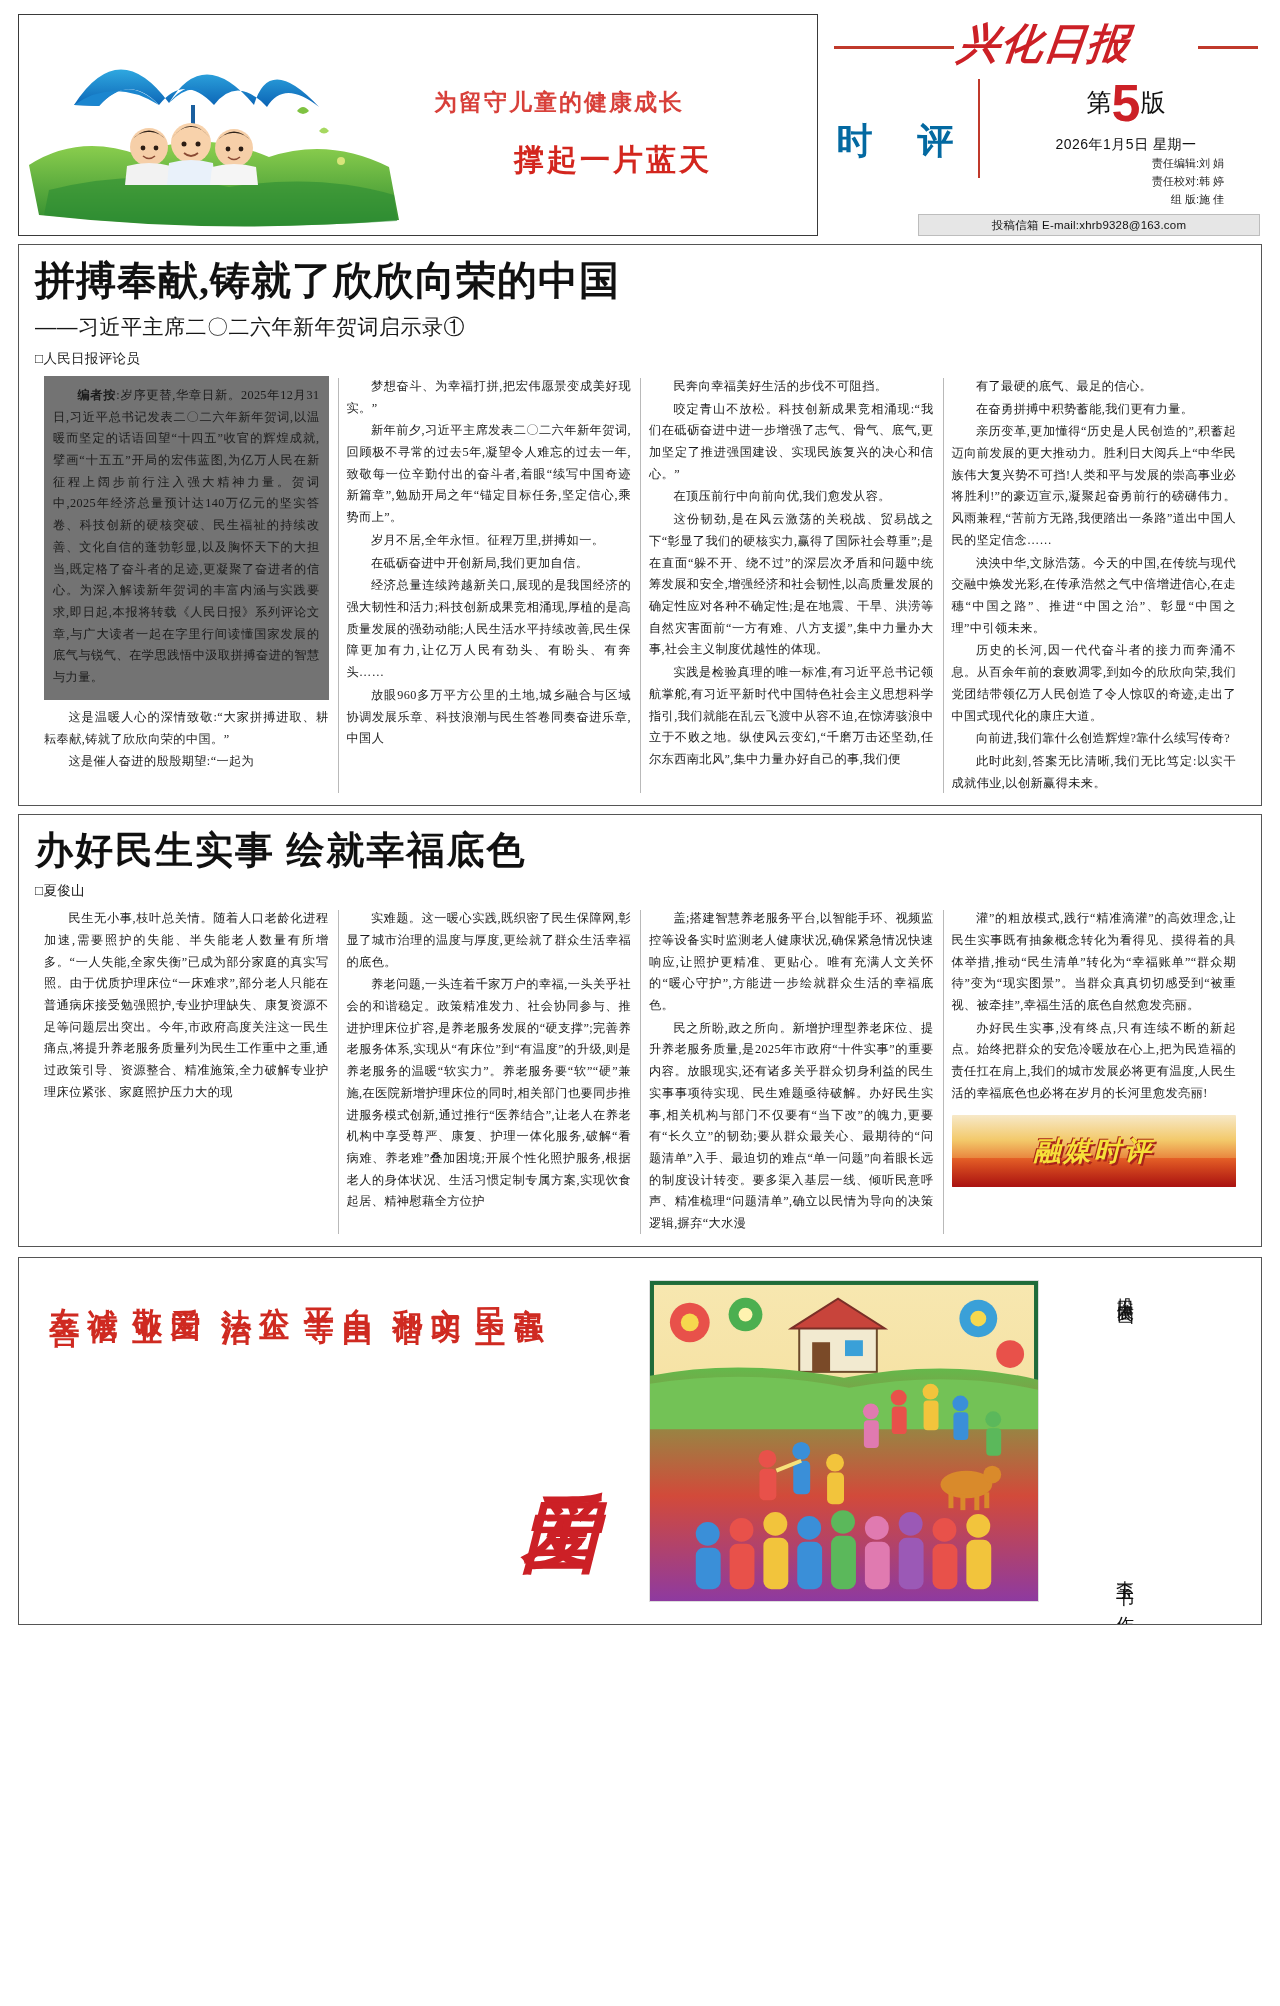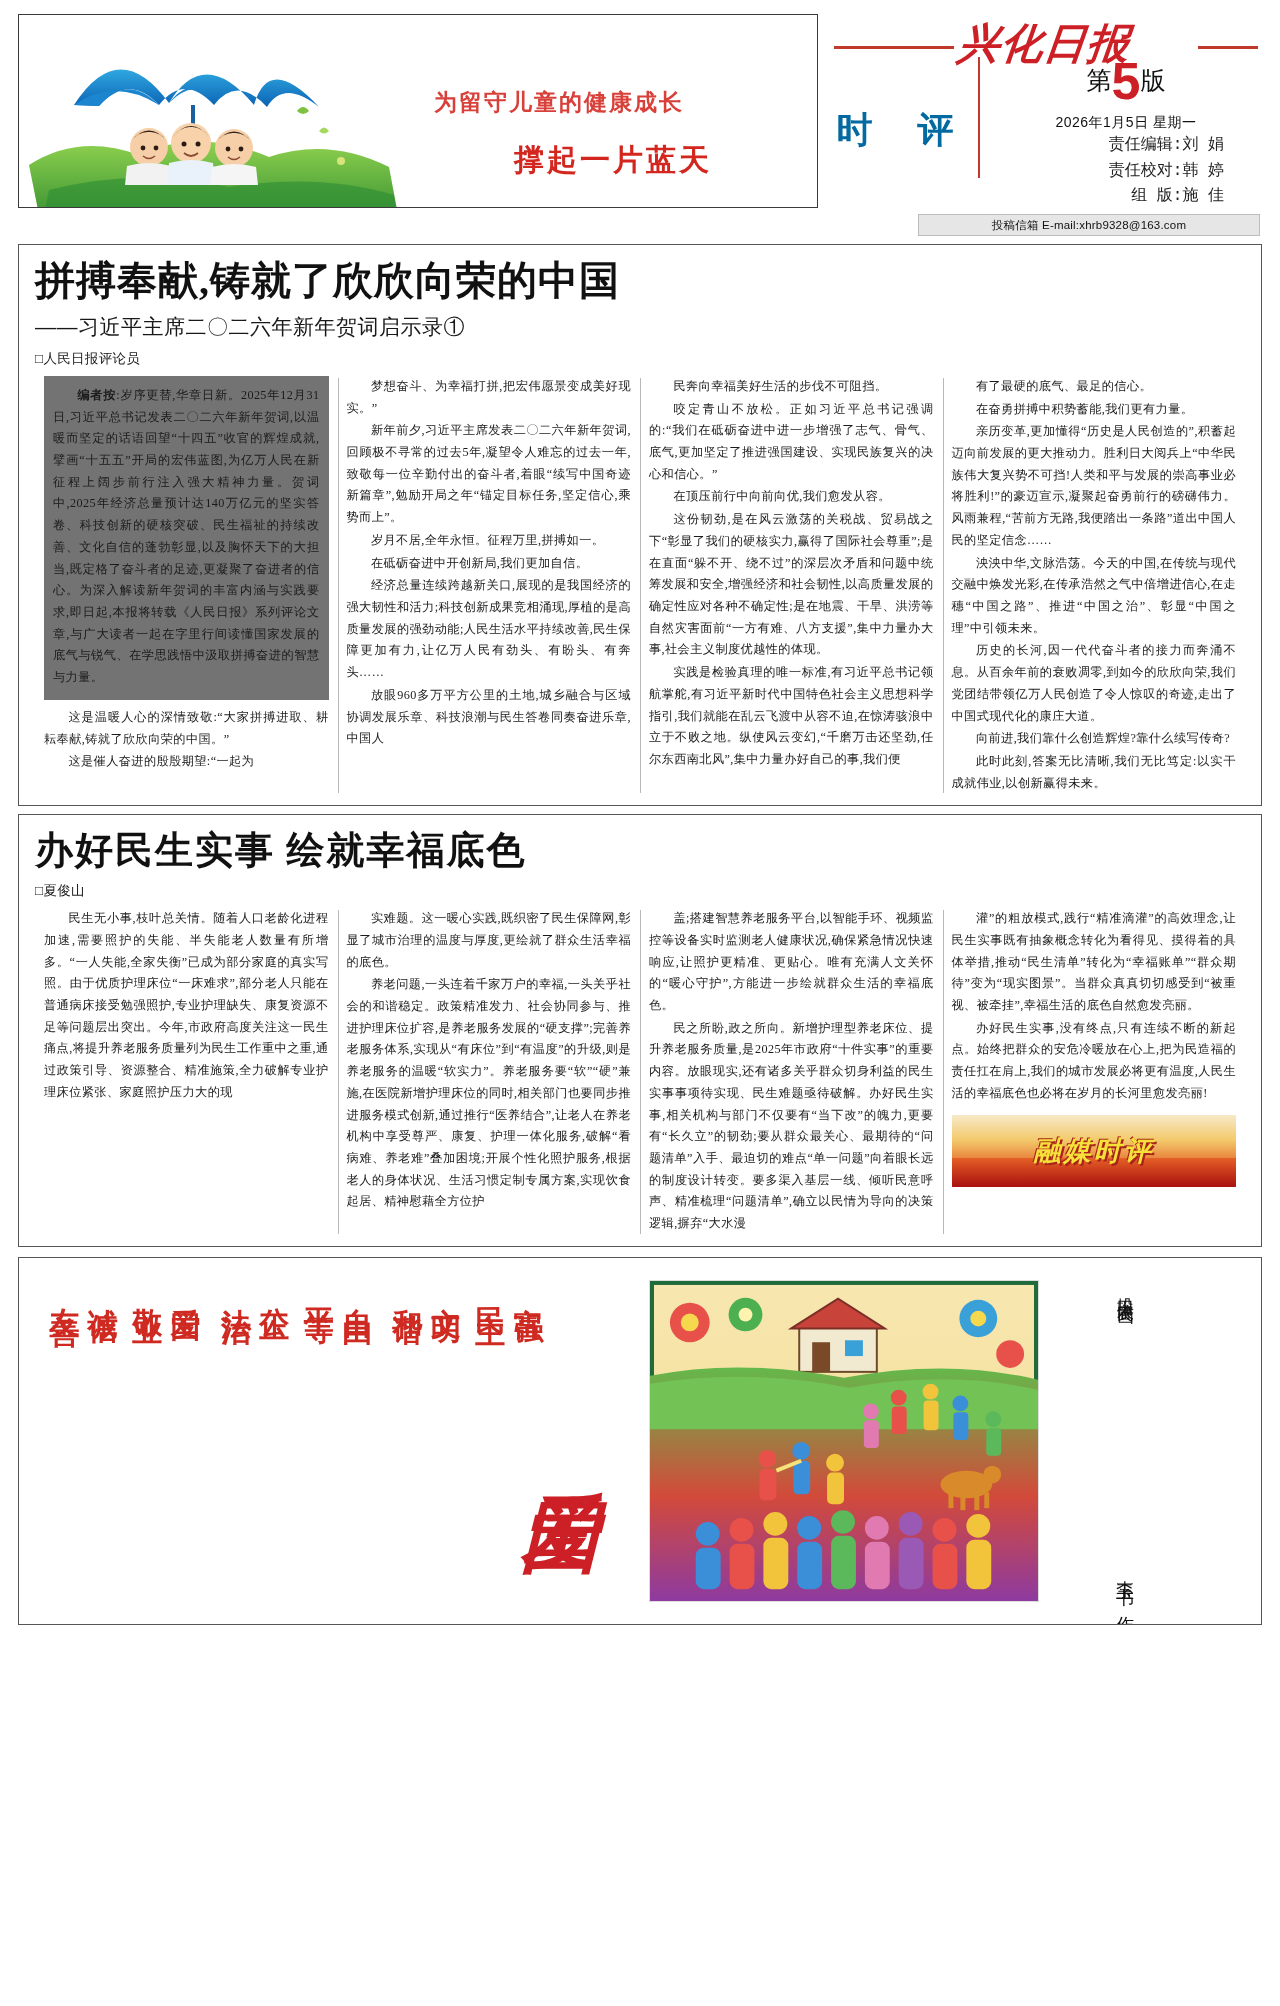--- a/index.html
+++ b/index.html
@@ -7,21 +7,21 @@
     width: 1280px; height: 2006px;
     background: #ffffff;
     font-family: "Liberation Serif", "DejaVu Serif", serif;
   }
   .page { position: relative; width: 1280px; height: 2006px; padding: 14px 18px; }
 
   
   .topband { display: flex; height: 222px; gap: 0; }
 
   .banner {
-    width: 800px; height: 194px; border: 1.5px solid #3a3a3a;
+    width: 800px; height: 222px; border: 1.5px solid #3a3a3a;
     position: relative; overflow: hidden; background: #fff;
   }
   .banner-art { position: absolute; left: 0; top: 0; width: 400px; height: 220px; }
   .banner-txt {
     position: absolute; left: 395px; top: 72px; width: 400px;
     text-align: left;
   }
   .banner-line1 {
     font-family: "Liberation Sans", sans-serif;
     font-size: 23px; color: #d8403a; font-weight: 600;
@@ -71,22 +71,22 @@
   }
   .mh-ban .d { font-size: 25px; color: #111; vertical-align: 10px; }
   .mh-ban .n { font-size: 52px; color: #cc2026; font-weight: bold; letter-spacing: 0; }
   .mh-ban .b { font-size: 25px; color: #111; vertical-align: 10px; }
   .mh-date {
     font-family: "Liberation Sans", sans-serif;
     font-size: 14px; color: #111; text-align: center; margin-top: 7px;
     letter-spacing: 0.5px; white-space: nowrap;
   }
   .mh-staff {
-    font-family: Liberation Mono, monospace;
-    font-size: 16px; color: #222; text-align: right; padding-right: 38px;
+    font-family: Liberation Sans, sans-serif;
+    font-size: 11px; color: #222; text-align: right; padding-right: 38px;
     line-height: 1.45; margin-top: 2px; white-space: nowrap;
   }
   .mh-email {
     margin: 6px 2px 0 100px; background: #e6e6e6; border: 1px solid #bdbdbd;
     font-family: "Liberation Sans", sans-serif;
     font-size: 11.5px; text-align: center; padding: 2.5px 4px; color: #111;
     letter-spacing: 0.2px;
   }
 
   
@@ -307,21 +307,21 @@
           <p>岁月不居,全年永恒。征程万里,拼搏如一。</p>
           <p>在砥砺奋进中开创新局,我们更加自信。</p>
           <p>经济总量连续跨越新关口,展现的是我国经济的强大韧性和活力;科技创新成果竞相涌现,厚植的是高质量发展的强劲动能;人民生活水平持续改善,民生保障更加有力,让亿万人民有劲头、有盼头、有奔头……</p>
           <p>放眼960多万平方公里的土地,城乡融合与区域协调发展乐章、科技浪潮与民生答卷同奏奋进乐章,中国人</p>
         </div>
       </div>
 
       <div class="col">
         <div class="ptext">
           <p>民奔向幸福美好生活的步伐不可阻挡。</p>
-          <p>咬定青山不放松。正如习近平总书记强调的:“我们在砥砺奋进中进一步增强了志气、骨气、底气,更加坚定了推进强国建设、实现民族复兴的决心和信心。”</p>
+          <p>咬定青山不放松。科技创新成果竞相涌现:“我们在砥砺奋进中进一步增强了志气、骨气、底气,更加坚定了推进强国建设、实现民族复兴的决心和信心。”</p>
           <p>在顶压前行中向前向优,我们愈发从容。</p>
           <p>这份韧劲,是在风云激荡的关税战、贸易战之下“彰显了我们的硬核实力,赢得了国际社会尊重”;是在直面“躲不开、绕不过”的深层次矛盾和问题中统筹发展和安全,增强经济和社会韧性,以高质量发展的确定性应对各种不确定性;是在地震、干旱、洪涝等自然灾害面前“一方有难、八方支援”,集中力量办大事,社会主义制度优越性的体现。</p>
           <p>实践是检验真理的唯一标准,有习近平总书记领航掌舵,有习近平新时代中国特色社会主义思想科学指引,我们就能在乱云飞渡中从容不迫,在惊涛骇浪中立于不败之地。纵使风云变幻,“千磨万击还坚劲,任尔东西南北风”,集中力量办好自己的事,我们便</p>
         </div>
       </div>
 
       <div class="col">
         <div class="ptext">
           <p>有了最硬的底气、最足的信心。</p>
           <p>在奋勇拼搏中积势蓄能,我们更有力量。</p>

